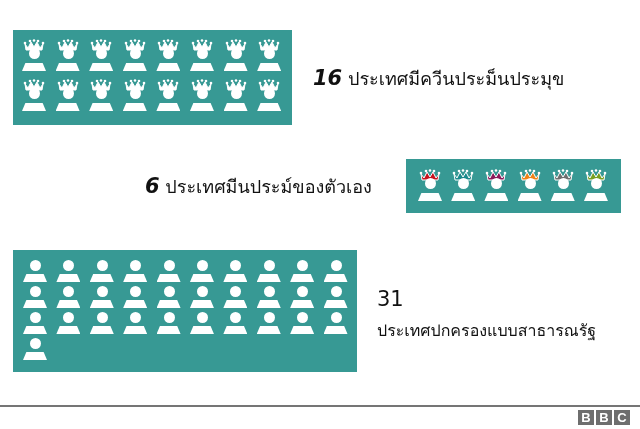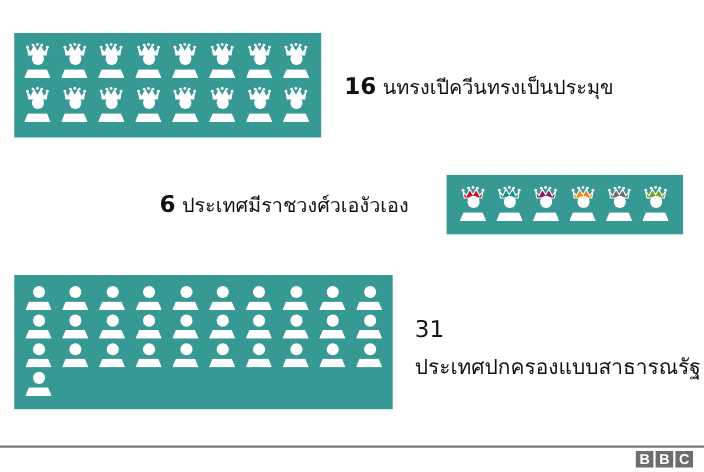--- a/index.html
+++ b/index.html
@@ -8,21 +8,21 @@
   .grid { position:absolute; display:grid; }
   .fig { position:relative; width:26px; height:34px; }
   .crown { position:absolute; left:2px; top:0; width:22px; height:12px; }
   .head { position:absolute; left:8px; width:11px; height:11px; border-radius:50%; background:#ffffff; }
   .body { position:absolute; left:1px; width:24px; height:8px; background:#ffffff; clip-path:polygon(14% 0, 86% 0, 100% 100%, 0 100%); }
   .fig.crowned .head { top:9px; }
   .fig.crowned .body { top:24px; }
   .fig.plain .head { top:2px; }
   .fig.plain .body { top:16px; }
   .label { position:absolute; color:#111; white-space:nowrap; }
-  .num { font-weight:bold; }
+  .num { font-weight:bold;font-style:italic; }
   .divider { position:absolute; left:0; top:405px; width:640px; height:2px; background:#757575; }
   .bbc { position:absolute; top:410px; left:578px; display:flex; gap:2px; }
   .bbc span { width:16px; height:15px; background:#6e6e6e; color:#fff; font-weight:bold; font-size:13px; line-height:15px; text-align:center; font-family:"Liberation Sans", sans-serif; }
 </style>
 </head>
 <body>
 
 <div class="panel" style="left:13px;top:30px;width:279px;height:95px;">
   <div class="grid" id="grid-0" style="left:8px;top:9px;grid-template-columns:repeat(8,26px);column-gap:7.6px;row-gap:6px;">
       <div class="fig crowned">
@@ -214,26 +214,26 @@
           <circle cx="15" cy="2" r="1.3" fill="#ffffff"></circle>
           <circle cx="20" cy="4" r="1.3" fill="#ffffff"></circle>
         </svg>
         <div class="head"></div>
         <div class="body"></div>
       </div>
     </div>
 </div>
 <div class="label" style="left:313px;top:64px;font-size:18px;">
   <span class="num" style="font-size:21px;">16</span>
-  <span>นทรงเปีควีนทรงเป็นประมุข</span>
+  <span>ประเทศมีควีนประม็นประมุข</span>
 </div>
 
 <div class="label" style="left:145px;top:172px;font-size:18px;">
   <span class="num" style="font-size:21px;">6</span>
-  <span>ประเทศมีราชวงศ์วเองัวเอง</span>
+  <span>ประเทศมีนประม์ของตัวเอง</span>
 </div>
 <div class="panel" style="left:406px;top:159px;width:215px;height:54px;">
   <div class="grid" id="grid-1" style="left:11px;top:10px;grid-template-columns:repeat(6,26px);column-gap:7.2px;">
       <div class="fig crowned">
         <svg class="crown" viewBox="0 0 22 12" width="22" height="12">
           <path d="M2 5 L5 9 L8 3 L11 8 L14 3 L17 9 L20 5 L19 11 L3 11 Z" fill="#c8141e" stroke="#ffffff" stroke-width="1"></path>
           <circle cx="2" cy="4" r="1.3" fill="#ffffff"></circle>
           <circle cx="7" cy="2" r="1.3" fill="#ffffff"></circle>
           <circle cx="11" cy="1.5" r="1.3" fill="#ffffff"></circle>
           <circle cx="15" cy="2" r="1.3" fill="#ffffff"></circle>
@@ -427,20 +427,20 @@
         <div class="head"></div>
         <div class="body"></div>
       </div>
       <div class="fig plain">
         <div class="head"></div>
         <div class="body"></div>
       </div>
     </div>
 </div>
 <div class="label" style="left:377px;top:287px;font-size:21px;font-weight:normal;">31</div>
-<div class="label" style="left:377px;top:318px;font-size:19px;">ประเทศปกครองแบบสาธารณรัฐ</div>
+<div class="label" style="left:377px;top:318px;font-size:16px;">ประเทศปกครองแบบสาธารณรัฐ</div>
 
 <div class="divider"></div>
 <div class="bbc">
   <span>B</span>
   <span>B</span>
   <span>C</span>
 </div>
 
 </body></html>

